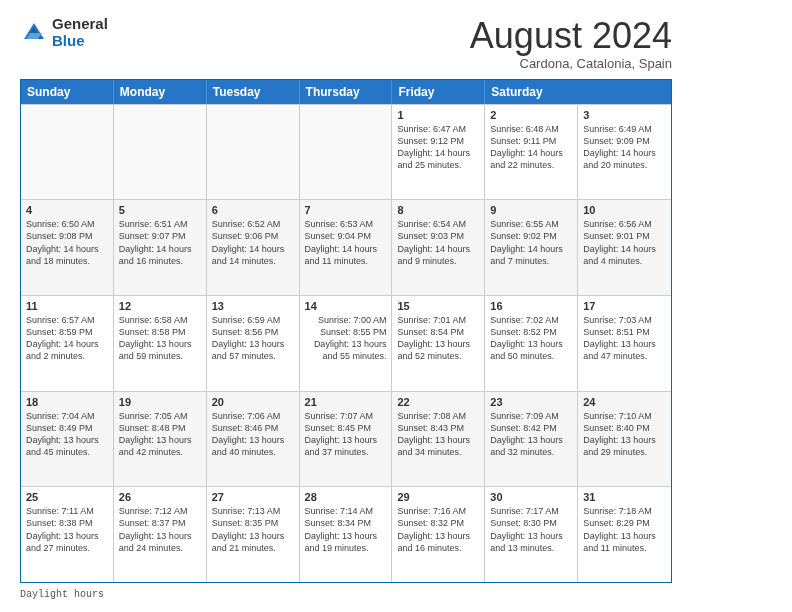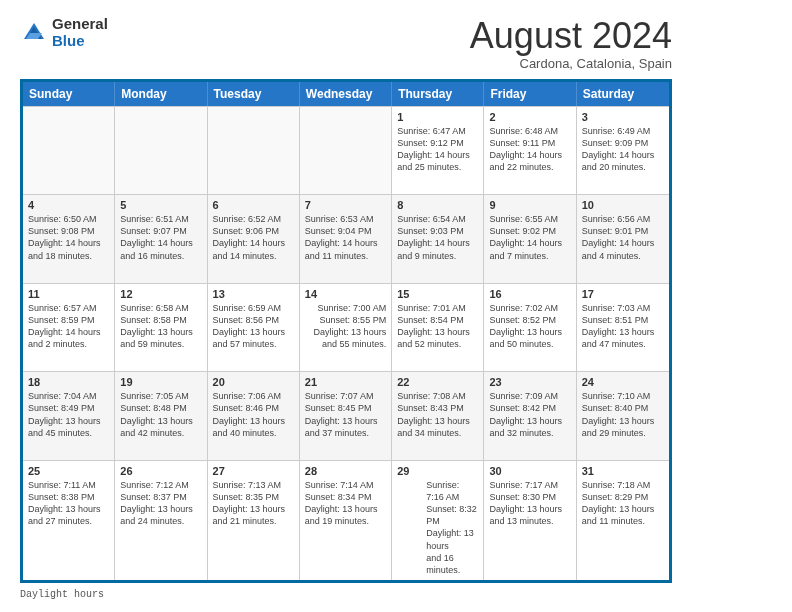--- a/index.html
+++ b/index.html
@@ -57,21 +57,21 @@
       line-height: 1.1;
     }
     .sub-title {
       font-size: 13px;
       color: #555;
     }
     .calendar {
       flex: 1;
       display: flex;
       flex-direction: column;
-      border: 3px solid #0369a1;
+      border: 1px solid #0369a1;
     }
     .cal-header {
       display: grid;
       grid-template-columns: repeat(7, 1fr);
       background: #2676c8;
     }
     .cal-header-cell {
       color: #fff;
       font-size: 12px;
       font-weight: bold;
@@ -141,21 +141,20 @@
       <div class="main-title">August 2024</div>
       <div class="sub-title">Cardona, Catalonia, Spain</div>
     </div>
   </div>
 
   <div class="calendar">
     <div class="cal-header">
     <div class="cal-header-cell">Sunday</div>
         <div class="cal-header-cell">Monday</div>
         <div class="cal-header-cell">Tuesday</div>
-        <div class="cal-header-cell">Wednesday</div>
         <div class="cal-header-cell">Thursday</div>
         <div class="cal-header-cell">Friday</div>
         <div class="cal-header-cell">Saturday</div>
       </div>
     <div class="cal-body">
     <div class="cal-row">
           <div class="cal-cell empty"></div>
           <div class="cal-cell empty"></div>
           <div class="cal-cell empty"></div>
           <div class="cal-cell empty"></div>
@@ -358,21 +357,21 @@
           </div>
           <div class="cal-cell">
             <span class="day-num">28</span>
             <div class="cell-text" style="white-space: pre-line;">Sunrise: 7:14 AM
 Sunset: 8:34 PM
 Daylight: 13 hours
 and 19 minutes.</div>
           </div>
           <div class="cal-cell">
             <span class="day-num">29</span>
-            <div class="cell-text" style="white-space: pre-line; margin-left: 29px;">Sunrise: 7:16 AM
+            <div class="cell-text" style="white-space: pre-line;">Sunrise: 7:16 AM
 Sunset: 8:32 PM
 Daylight: 13 hours
 and 16 minutes.</div>
           </div>
           <div class="cal-cell">
             <span class="day-num">30</span>
             <div class="cell-text" style="white-space: pre-line;">Sunrise: 7:17 AM
 Sunset: 8:30 PM
 Daylight: 13 hours
 and 13 minutes.</div>

